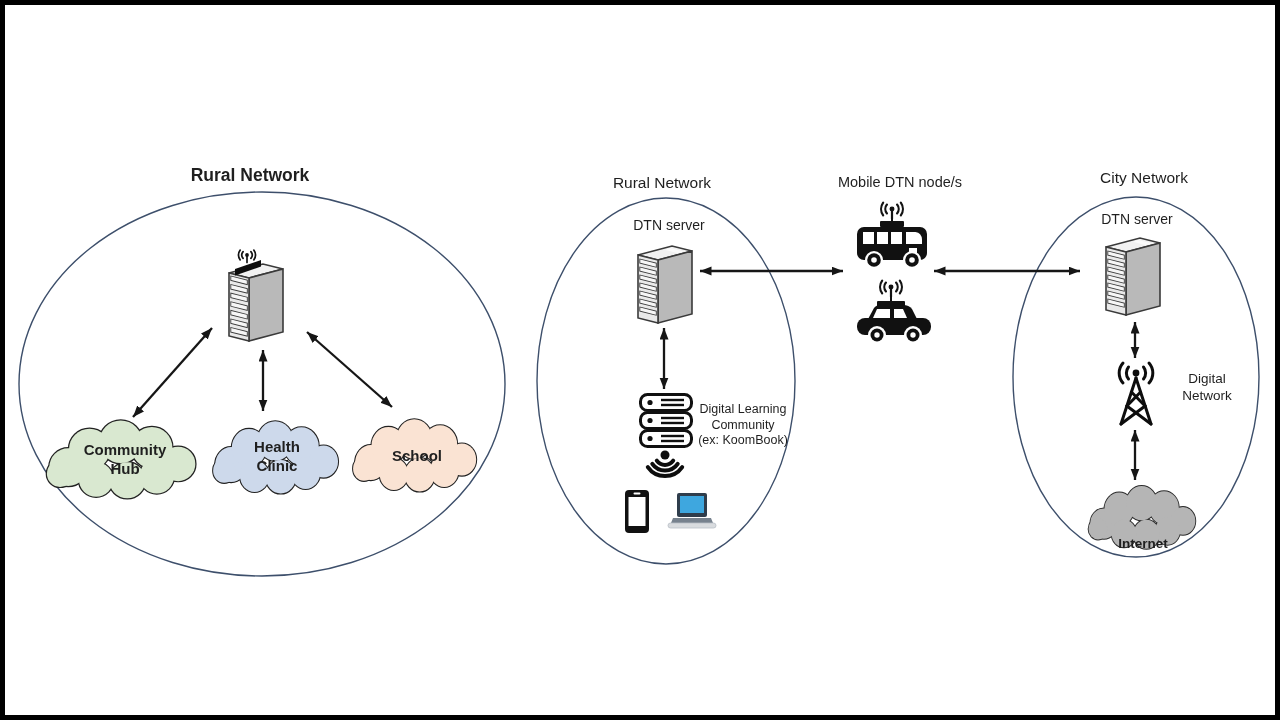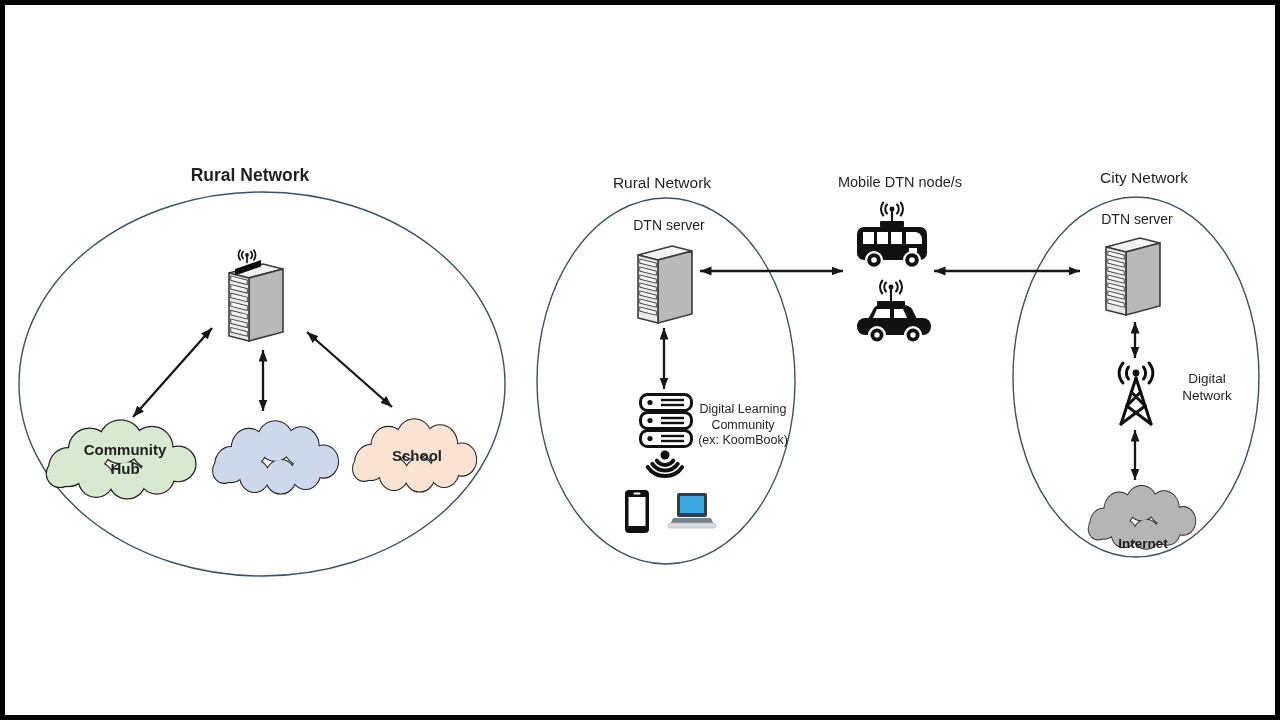--- a/index.html
+++ b/index.html
@@ -94,20 +94,24 @@
   </svg>
   <div class="txt cloud-label" style="left:45px;top:440px;width:160px">
     <div>Community</div>
     <div>Hub</div>
   </div>
 
   <svg class="abs" style="left:209px;top:419px" width="138" height="76" viewBox="0 0 200 100" preserveAspectRatio="none">
     <use href="#cloudShape" stroke="#222" stroke-width="3" fill="#cdd9eb"></use>
     <use href="#cloudShape" fill="#cdd9eb"></use>
   </svg>
+  <div class="txt cloud-label" style="left:197px;top:437px;width:160px">
+    <div>Health</div>
+    <div>Clinic</div>
+  </div>
 
   <svg class="abs" style="left:349px;top:417px" width="136" height="76" viewBox="0 0 200 100" preserveAspectRatio="none">
     <use href="#cloudShape" stroke="#222" stroke-width="3" fill="#fae3d3"></use>
     <use href="#cloudShape" fill="#fae3d3"></use>
   </svg>
   <div class="txt cloud-label" style="left:337px;top:446px;width:160px">School</div>
 
   <div class="txt title-reg" style="left:562px;top:173px;width:200px">Rural Network</div>
   <div class="txt label" style="left:569px;top:217px;width:200px">DTN server</div>
 

